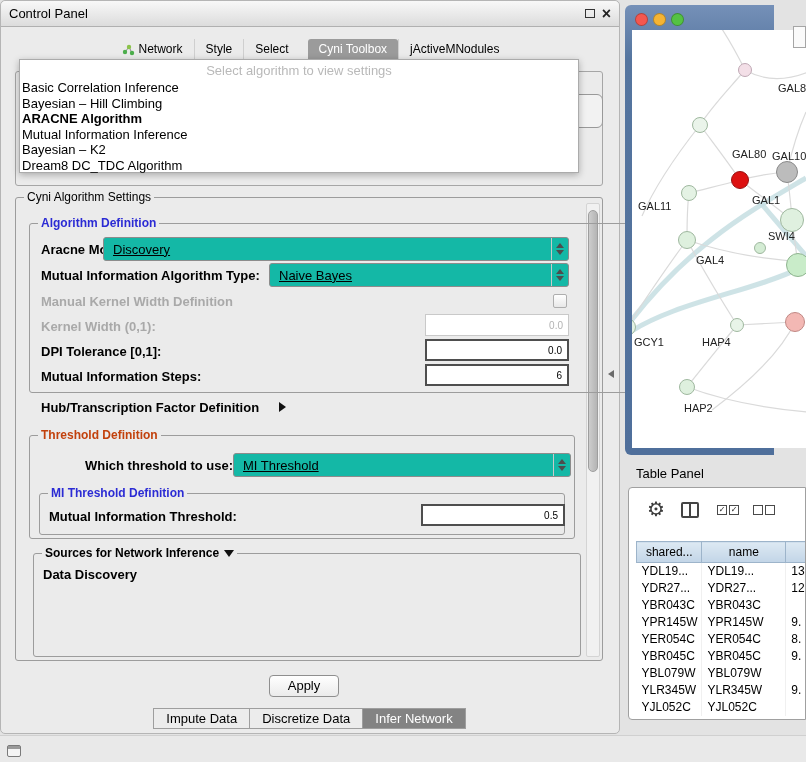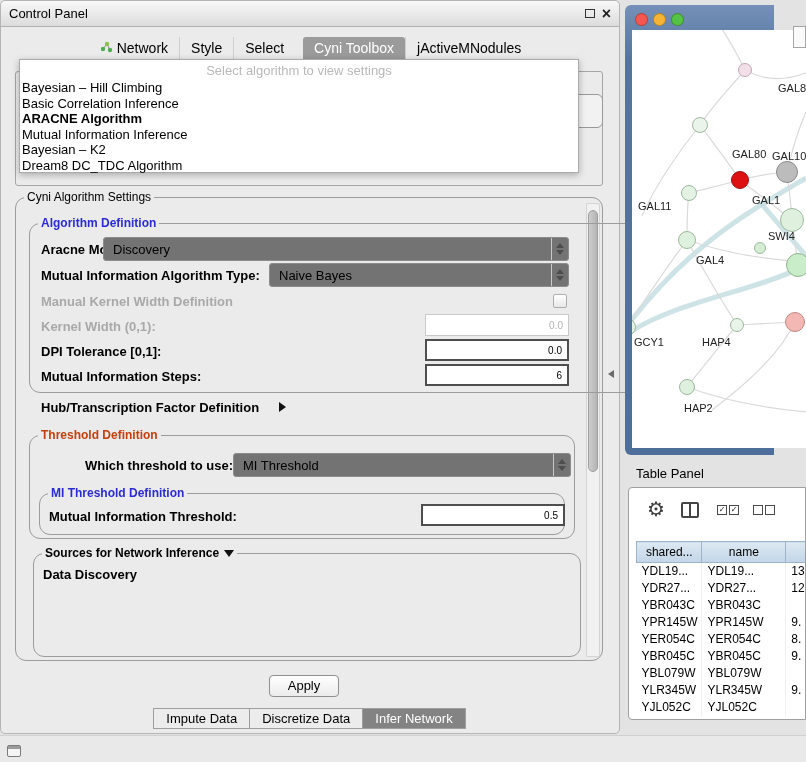--- a/index.html
+++ b/index.html
@@ -12,51 +12,51 @@
         background:#ebebeb; border:1px solid #b5b5b5; border-radius:5px; }
   .cp-titlebar { position:absolute; left:0; top:0; right:0; height:26px;
         background:linear-gradient(#f8f8f8,#dcdcdc); border-bottom:1px solid #b0b0b0;
         border-radius:5px 5px 0 0; display:flex; align-items:center; padding:0 8px; font-size:13px; }
   .tb-icons { margin-left:auto; display:flex; align-items:center; gap:7px; }
   .restore-sq { width:10px; height:9px; border:1.5px solid #333; background:transparent; }
   .close-x { font-size:16px; font-weight:bold; color:#222; line-height:14px; }
 
   .cp-tabs { position:absolute; left:0; right:0; top:36px; height:23px;
         display:flex; justify-content:center; align-items:flex-end; }
-  .tab { font-size:14px; padding:3px 11px 4px; white-space:nowrap; display:flex; gap:4px;
+  .tab { font-size:12px; padding:3px 11px 4px; white-space:nowrap; display:flex; align-items:center; gap:4px;
          border-left:1px solid #cfcfcf; }
   .tab:first-child { border-left:none; }
   .tab.active { background:#9b9b9b; color:#fff; border-radius:3px 3px 0 0; border-left:none;margin-left:8px; }
 
   
   .hidden-grp { position:absolute; left:14px; top:70px; width:588px; height:115px;
         border:1px solid #a6a6a6; border-radius:3px; background:#ebebeb; }
   .help-stub { position:absolute; left:566px; top:93px; width:36px; height:34px;
         border:1px solid #999; border-radius:6px; background:#f2f2f2; }
 
   
   .dropdown { position:absolute; left:18px; top:58px; width:560px; height:114px;
         background:#fff; border:1px solid #ababab; box-shadow:0 2px 7px rgba(0,0,0,.28); z-index:20; }
   .dd-head { text-align:center; color:#b9b9b9; font-size:13px; padding-top:3px; height:20px; }
   .dd-item { font-size:13px; line-height:15.6px; padding-left:2px; white-space:nowrap; }
   .dd-item.sel { font-weight:bold; }
 
   
-  .grp { position:absolute; border:1px solid #9c9c9c; border-radius:11px; }
+  .grp { position:absolute; border:1px solid #9c9c9c; border-radius:3px; }
   .grp-title { position:absolute; top:-8px; left:8px; background:#ebebeb; padding:0 3px;
         font-size:12px; white-space:nowrap; }
   .t-blue  { color:#2b2bd4; font-weight:bold; }
   .t-green { color:#c2410c; font-weight:bold; }
   .t-bold  { font-weight:bold; color:#000; }
 
   .lbl { position:absolute; font-size:13px; font-weight:bold; white-space:nowrap; }
   .lbl.dis { color:#a9a9a9; }
 
-  .combo { position:absolute; height:24px; background:#737373; border:1px solid #8c8c8c; border-radius:3px;
-        display:flex; align-items:center; font-size:13px; padding-left:9px; }
+  .combo { position:absolute; height:24px; background:#14b8a6; border:1px solid #8c8c8c; border-radius:3px;
+        display:flex; align-items:center; font-size:13px; padding-left:9px;text-decoration:underline; }
   .combo .arrows { margin-left:auto; width:17px; align-self:stretch; border-left:1px solid #c9c9c9;
         display:flex; flex-direction:column; align-items:center; justify-content:center; gap:2px; }
   .tri-up   { width:0; height:0; border-left:4px solid transparent; border-right:4px solid transparent; border-bottom:5px solid #4d4d4d; }
   .tri-down { width:0; height:0; border-left:4px solid transparent; border-right:4px solid transparent; border-top:5px solid #4d4d4d; }
   .tri-right{ width:0; height:0; border-top:5px solid transparent; border-bottom:5px solid transparent; border-left:7px solid #111; }
   .tri-dn-b { width:0; height:0; border-left:5px solid transparent; border-right:5px solid transparent; border-top:7px solid #111; }
   .tri-left { width:0; height:0; border-top:4px solid transparent; border-bottom:4px solid transparent; border-right:6px solid #6b6b6b; }
 
   .fld { position:absolute; height:22px; background:#fff; border:2px solid #4e4e4e;
         display:flex; align-items:center; justify-content:flex-end; padding-right:5px; font-size:10px; }
@@ -254,22 +254,22 @@
       <span>Discretize Data</span>
     </div>
     <div class="btab active">
       <span>Infer Network</span>
     </div>
   </div>
 
   <div class="dropdown">
     <div class="dd-head">Select algorithm to view settings</div>
     <div>
+        <div class="dd-item">Basic Correlation Inference</div>
         <div class="dd-item">Bayesian – Hill Climbing</div>
-        <div class="dd-item">Basic Correlation Inference</div>
         <div class="dd-item sel">ARACNE Algorithm</div>
         <div class="dd-item">Mutual Information Inference</div>
         <div class="dd-item">Bayesian – K2</div>
         <div class="dd-item">Dream8 DC_TDC Algorithm</div>
       </div>
   </div>
 
 </div>
 
 <span class="tri-left abs" style="left:608px; top:370px;"></span>

